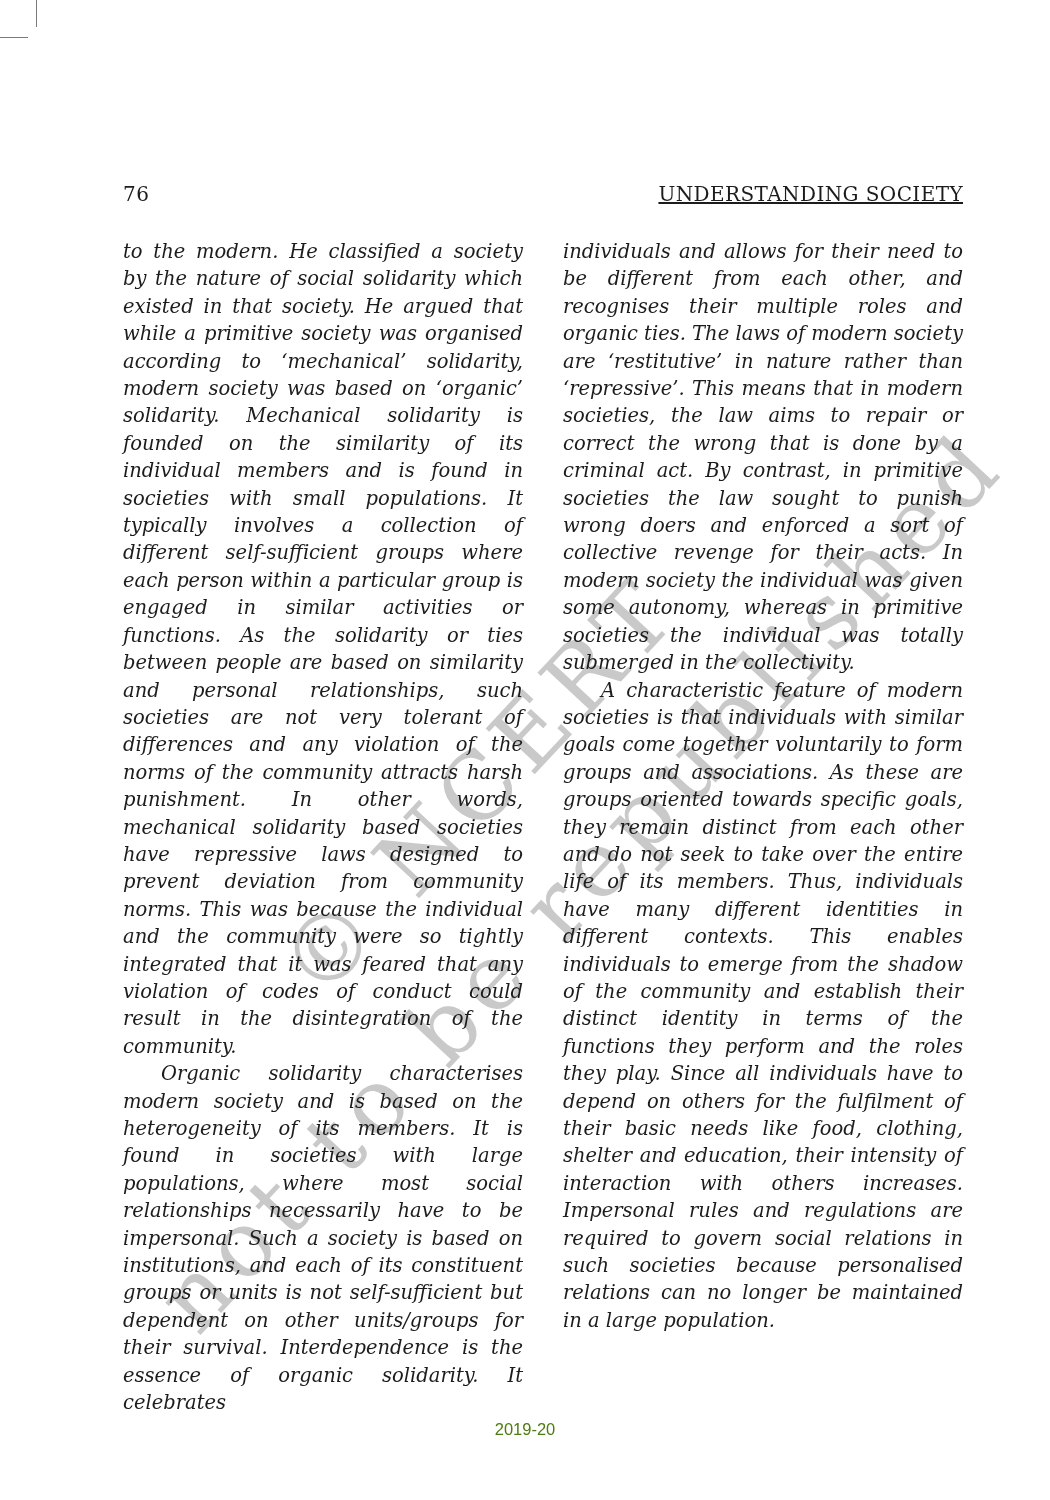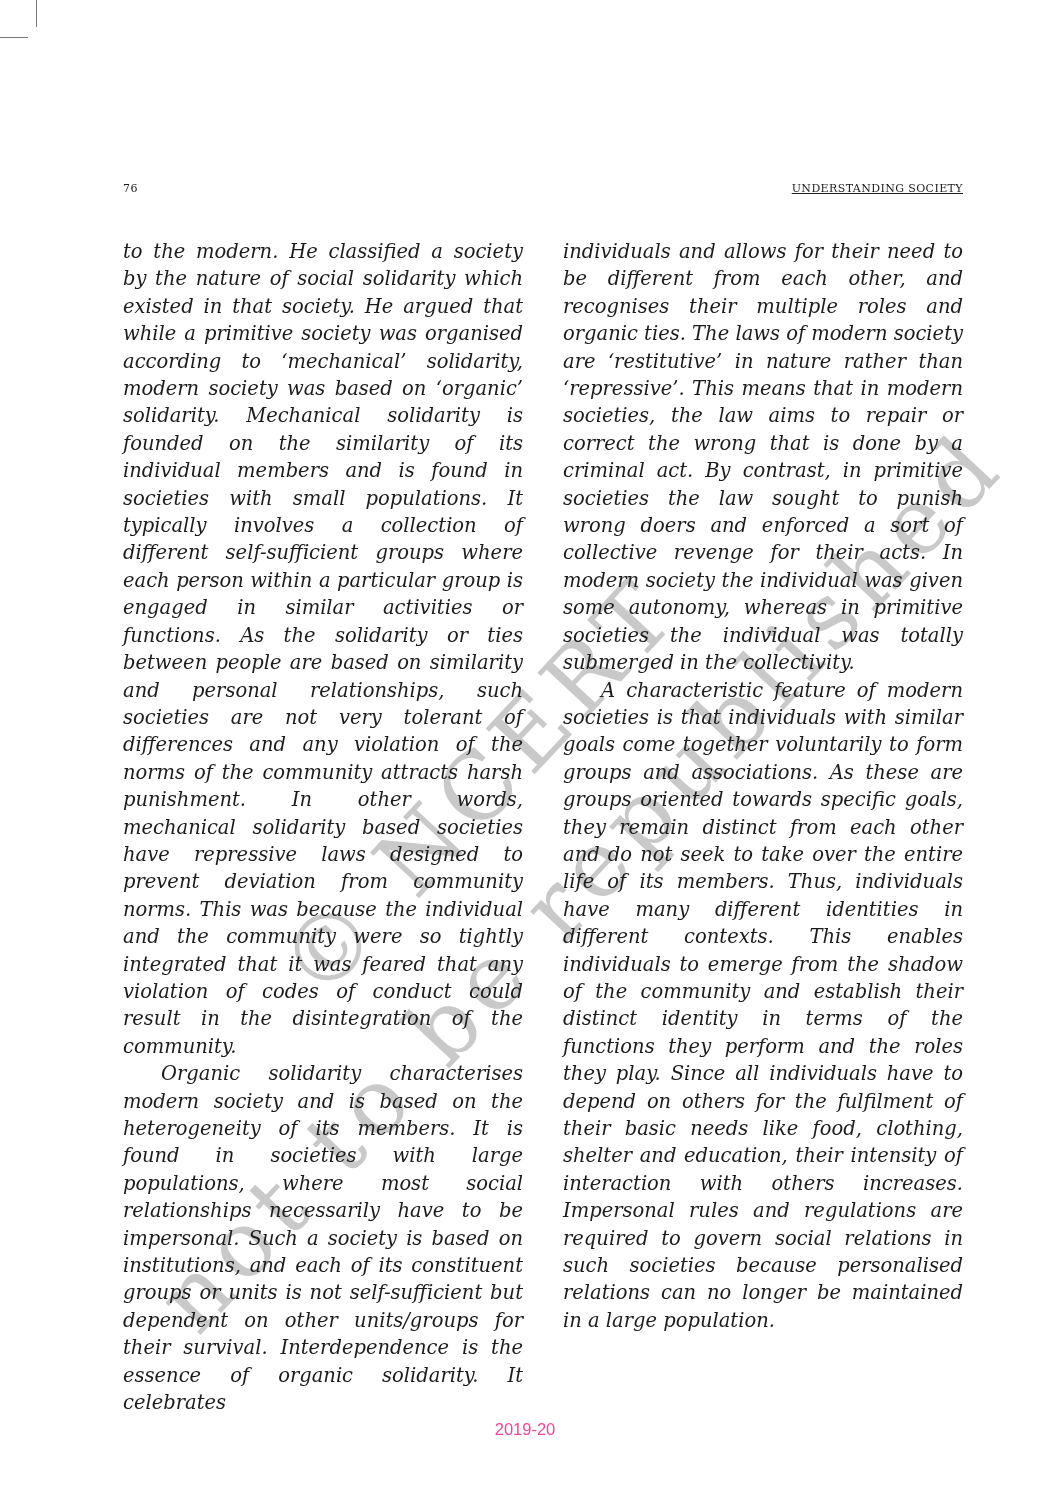--- a/index.html
+++ b/index.html
@@ -37,21 +37,21 @@
 
   
   .header {
     position: absolute;
     top: 182px;
     left: 123px;
     width: 840px;
     display: flex;
     justify-content: space-between;
     align-items: baseline;
-    font-size: 11px;
+    font-size: 20px;
     z-index: 2;
   }
   .page-number {
     letter-spacing: 0.5px;
   }
   .running-title {
     letter-spacing: 0.4px;
     text-decoration: underline;
   }
 
@@ -113,21 +113,21 @@
 
   
   .footer {
     position: absolute;
     top: 1420px;
     left: 0;
     width: 1050px;
     text-align: center;
     font-family: "Liberation Sans", sans-serif;
     font-size: 16.5px;
-    color: #ec4899;
+    color: #4d7c0f;
     z-index: 2;
   }
 </style>
 </head>
 <body>
 
 <div class="page">
 
   <div class="crop-v"></div>
   <div class="crop-h"></div>

